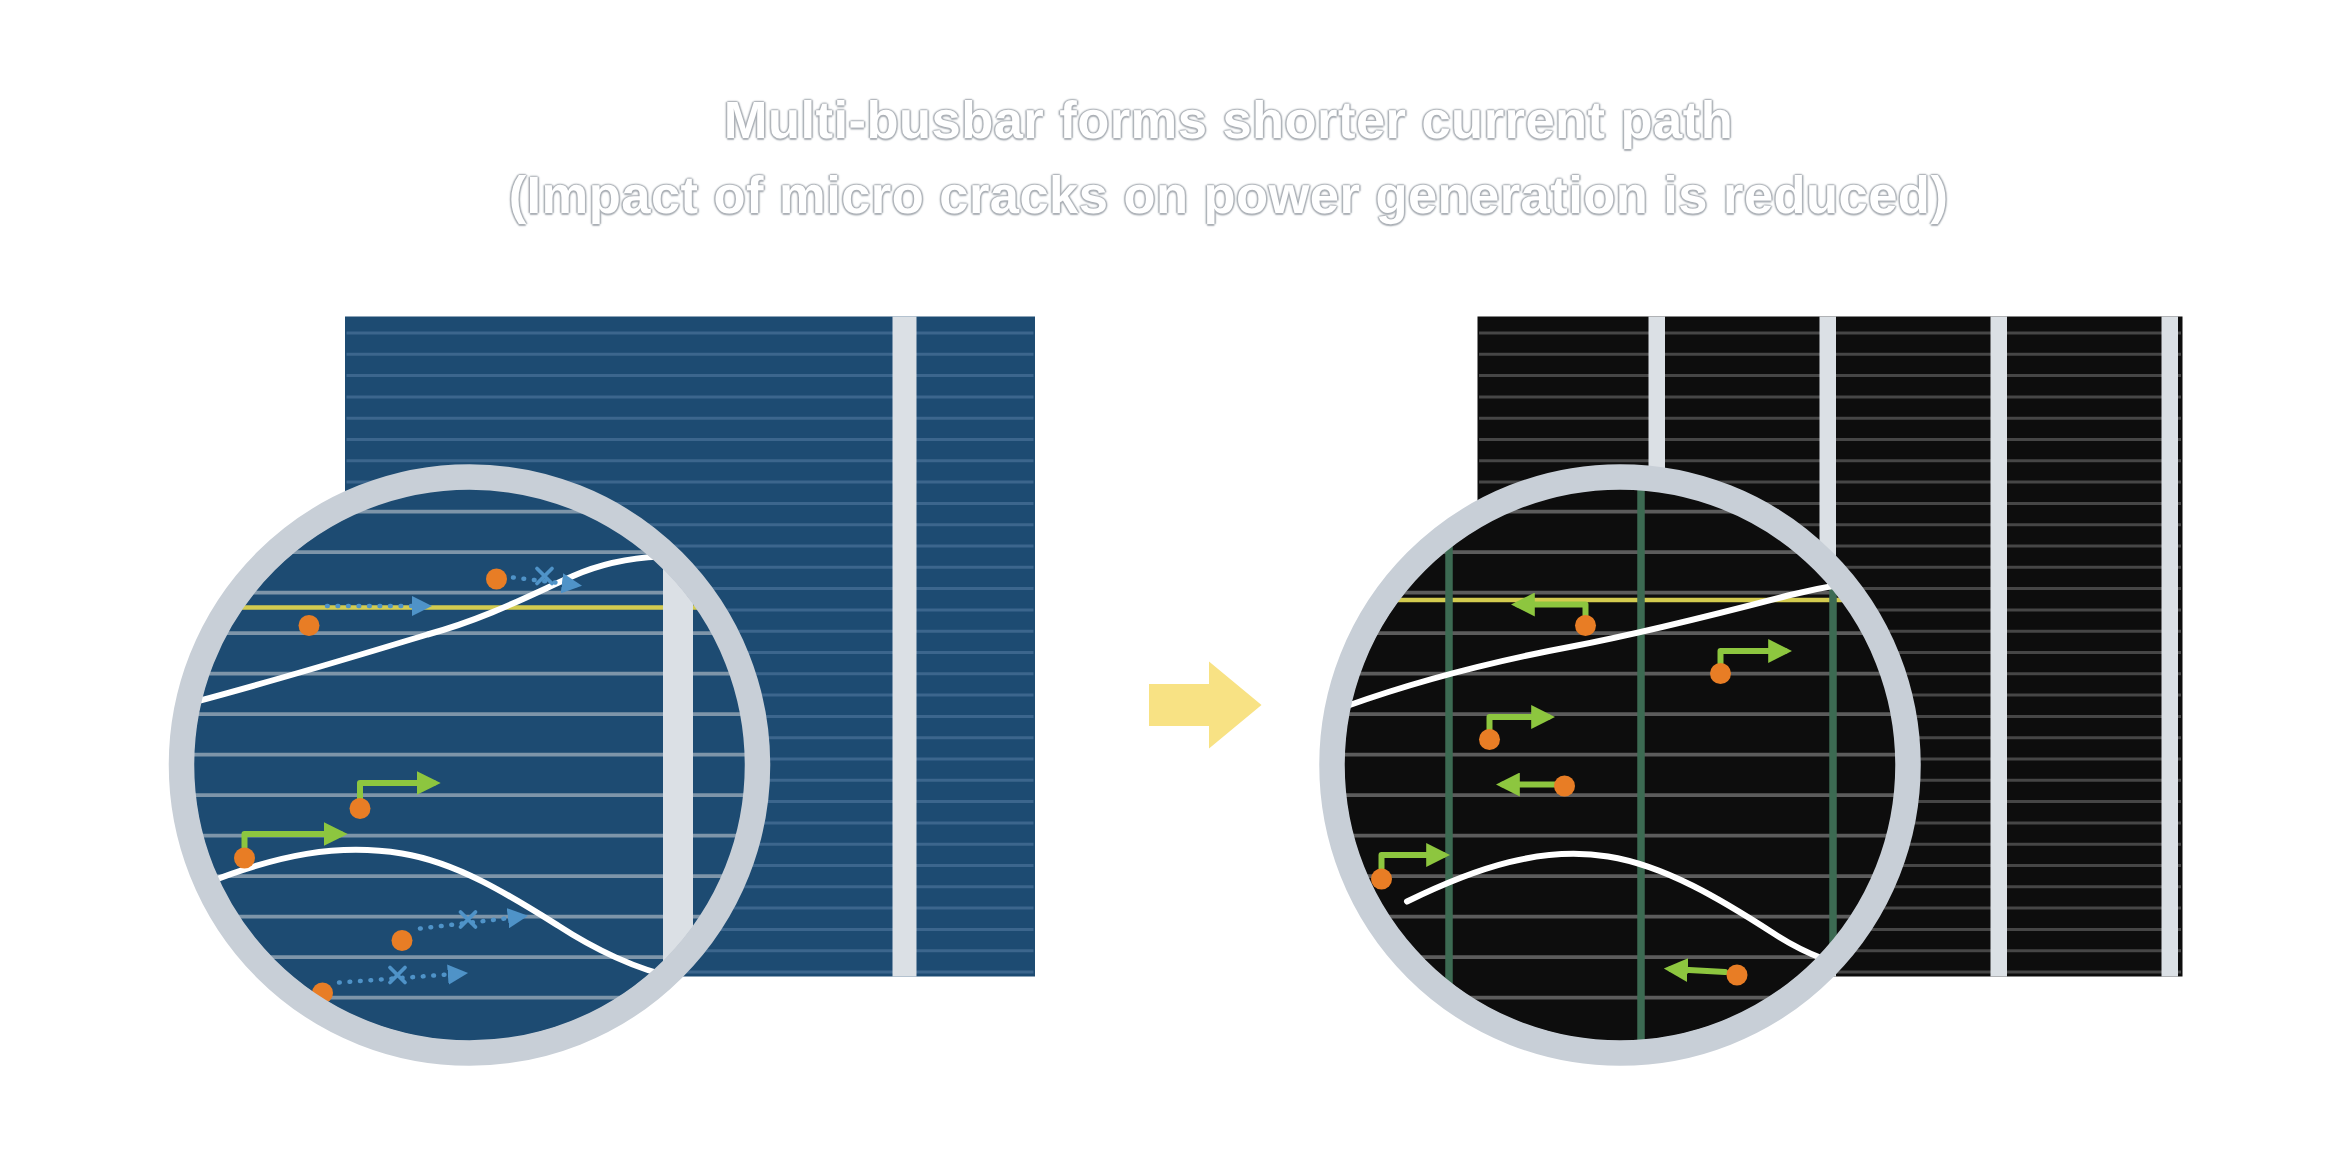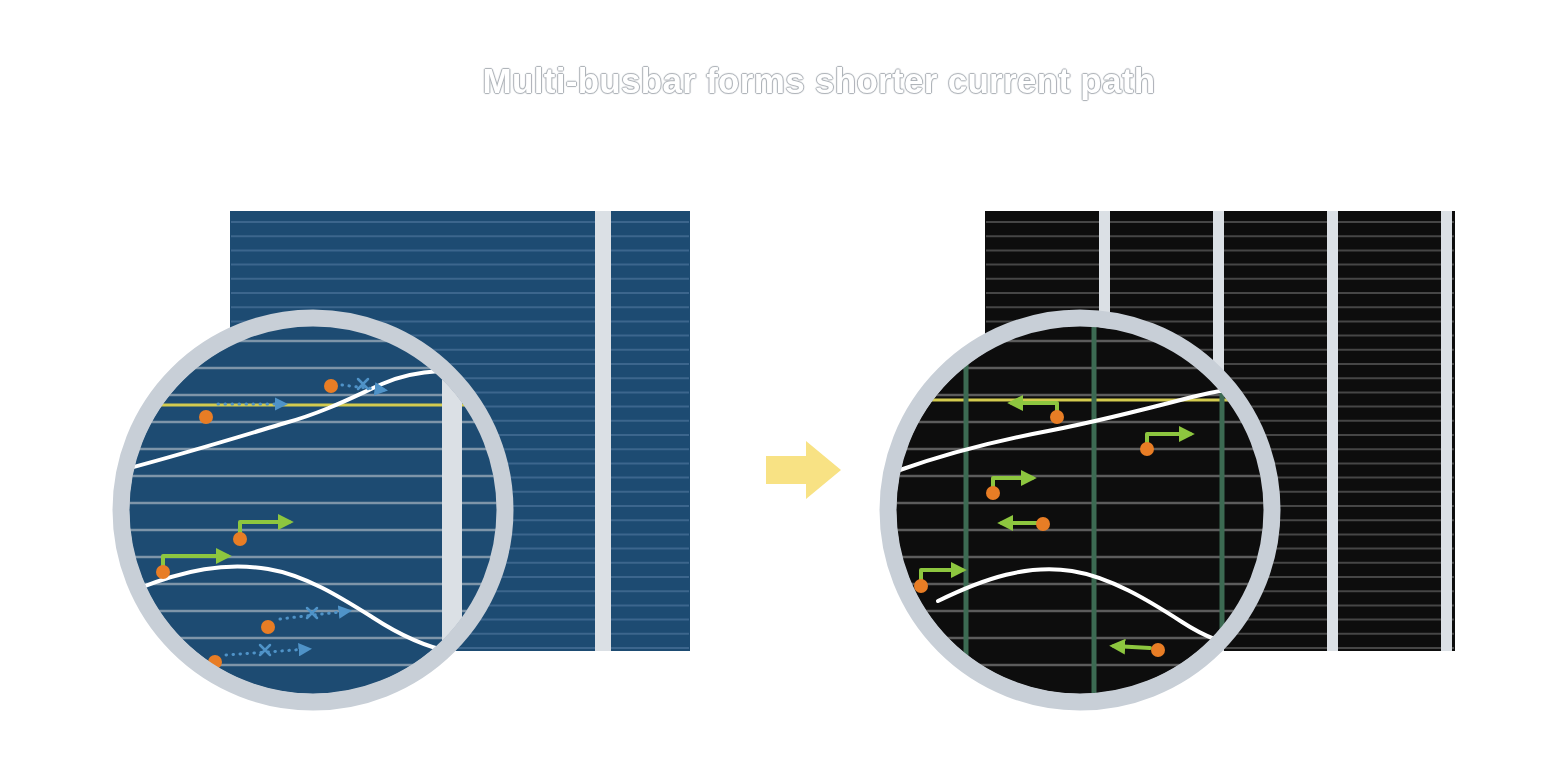--- a/index.html
+++ b/index.html
@@ -235,15 +235,16 @@
         <circle class="electron" cx="1043" cy="524" r="7"></circle>
         <circle class="electron" cx="921" cy="586" r="7"></circle>
         <circle class="electron" cx="1158" cy="650" r="7"></circle>
       </g>
       <circle class="ring" cx="1080" cy="510" r="192"></circle>
     </g>
   </svg>
 
   <div class="title">
     <div>Multi-busbar forms shorter current path</div>
+    <div>(Impact of micro cracks on power generation is reduced)</div>
   </div>
 
 </div>
 
 </body></html>

